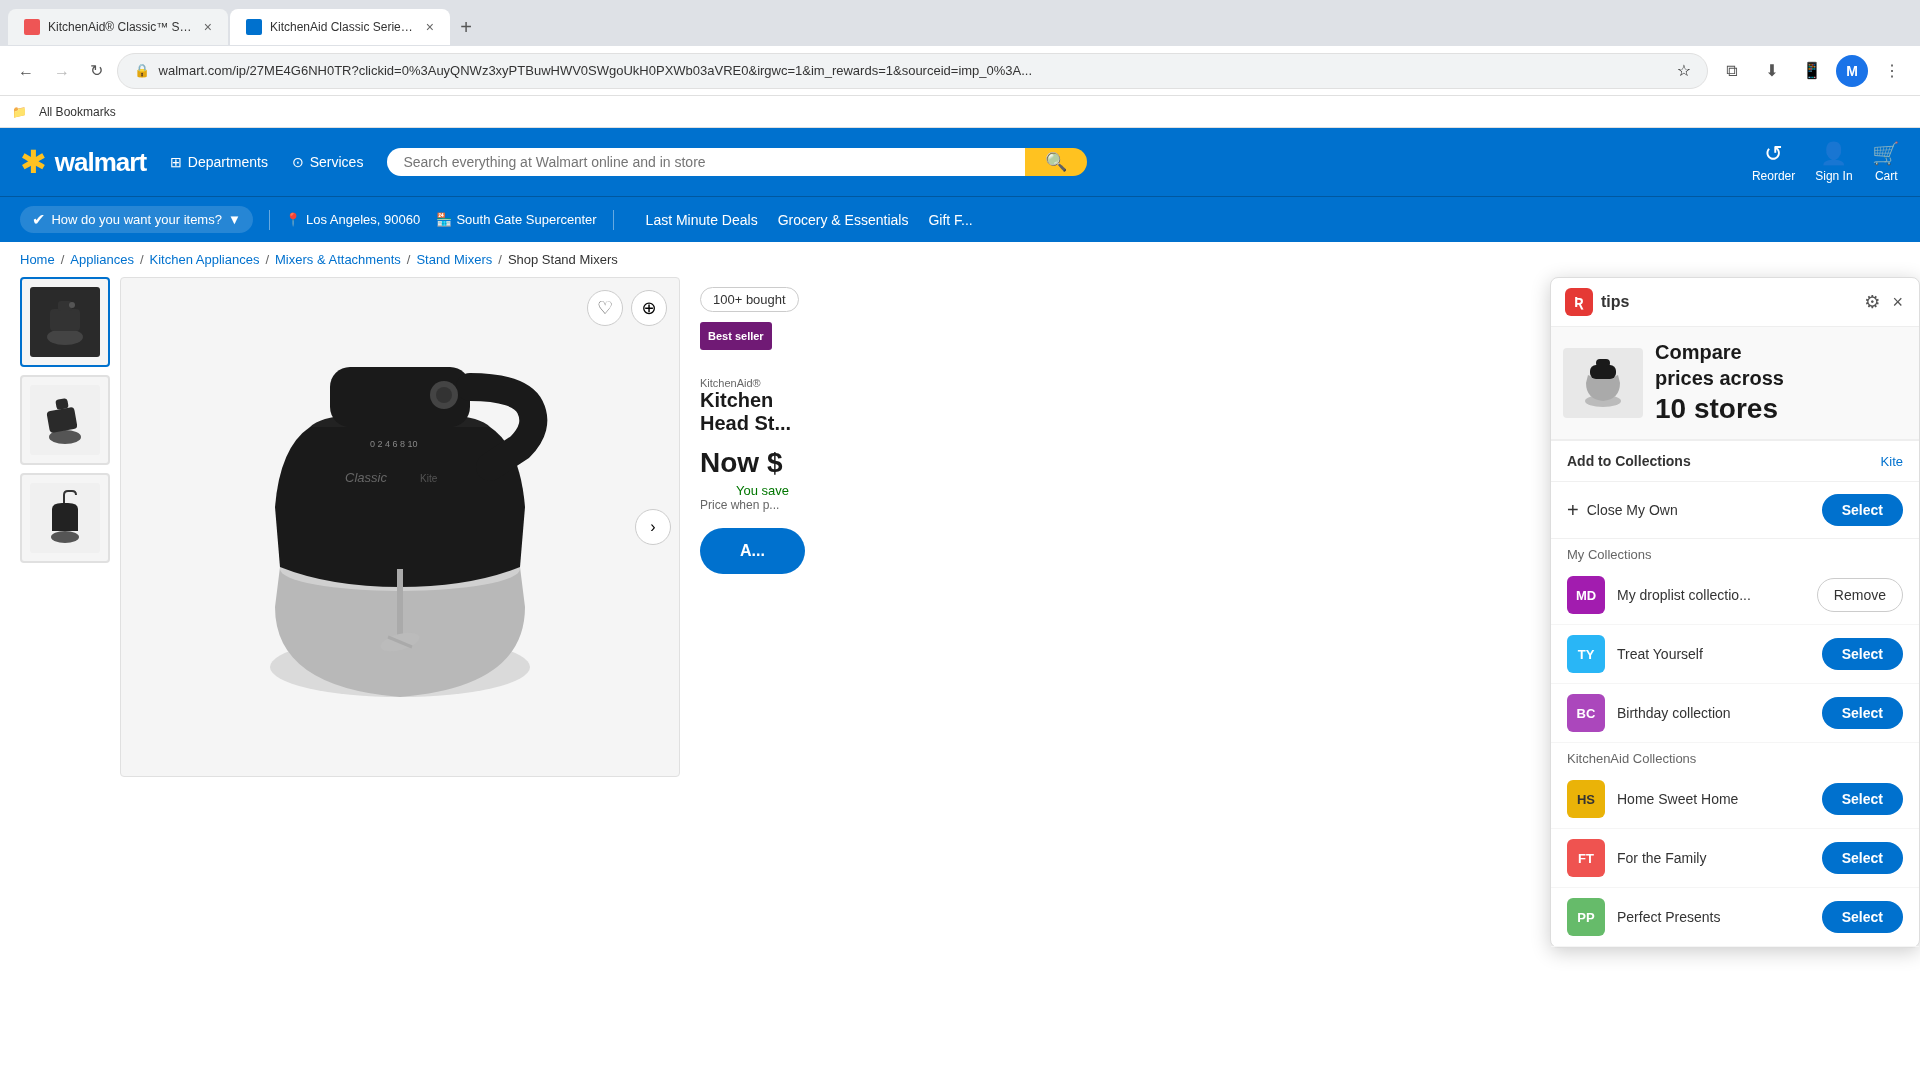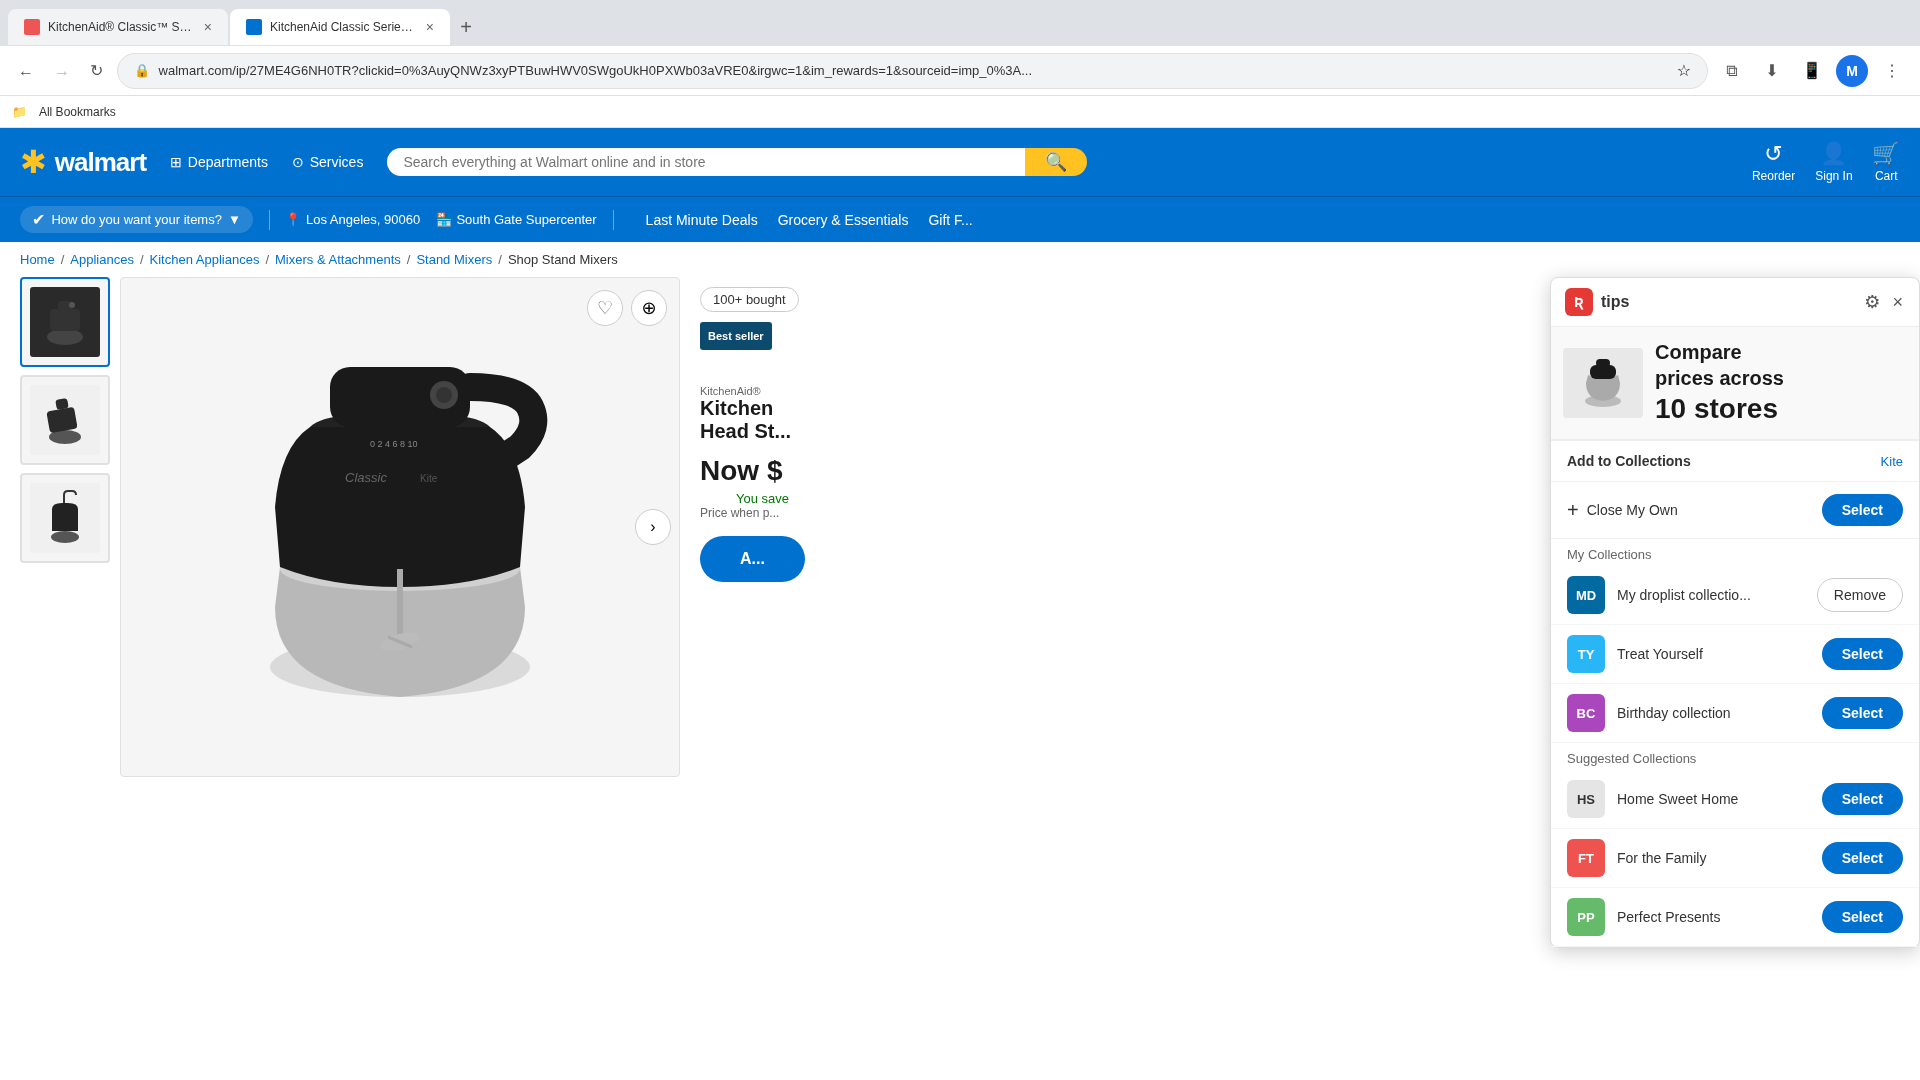--- a/index.html
+++ b/index.html
@@ -368,28 +368,28 @@
       font-size: 18px;
       color: #666;
     }
 
     
     .product-info {
       flex: 1;
       padding-top: 10px;
     }
     .badge-bestseller {
-      background: #0c4a6e;
+      background: #701a75;
       color: #fff;
       font-size: 11px;
       font-weight: bold;
       padding: 8px 8px;
       border-radius: 3px;
       display: inline-block;
-      margin-bottom: 16px;
+      margin-bottom: 8px;
     }
     .product-title {
       font-size: 20px;
       font-weight: bold;
       color: #1a1a1a;
       margin-bottom: 8px;
     }
     .badge-100plus {
       display: inline-flex;
       align-items: center;
@@ -852,41 +852,41 @@
         <div class="create-label">
           <span class="create-plus">+</span>
           <span>Close My Own</span>
         </div>
         <button class="btn-select">Select</button>
       </div>
 
       <div class="section-label">My Collections</div>
 
       <div class="collection-row">
-        <div class="collection-avatar" style="background:#0369a1;">MD</div>
+        <div class="collection-avatar" style="background:#a21caf;">MD</div>
         <span class="collection-name">My droplist collectio...</span>
         <button class="btn-remove">Remove</button>
       </div>
 
       <div class="collection-row">
         <div class="collection-avatar" style="background:#29b6f6;">TY</div>
         <span class="collection-name">Treat Yourself</span>
         <button class="btn-select">Select</button>
       </div>
 
       <div class="collection-row">
         <div class="collection-avatar" style="background:#ab47bc;">BC</div>
         <span class="collection-name">Birthday collection</span>
         <button class="btn-select">Select</button>
       </div>
 
-      <div class="section-label">Suggested Collections</div>
+      <div class="section-label">KitchenAid Collections</div>
 
       <div class="collection-row">
-        <div class="collection-avatar" style="background:#e5e5e5; color:#333;">HS</div>
+        <div class="collection-avatar" style="background:#eab308; color:#333;">HS</div>
         <span class="collection-name">Home Sweet Home</span>
         <button class="btn-select">Select</button>
       </div>
 
       <div class="collection-row">
         <div class="collection-avatar" style="background:#ef5350;">FT</div>
         <span class="collection-name">For the Family</span>
         <button class="btn-select">Select</button>
       </div>
 

